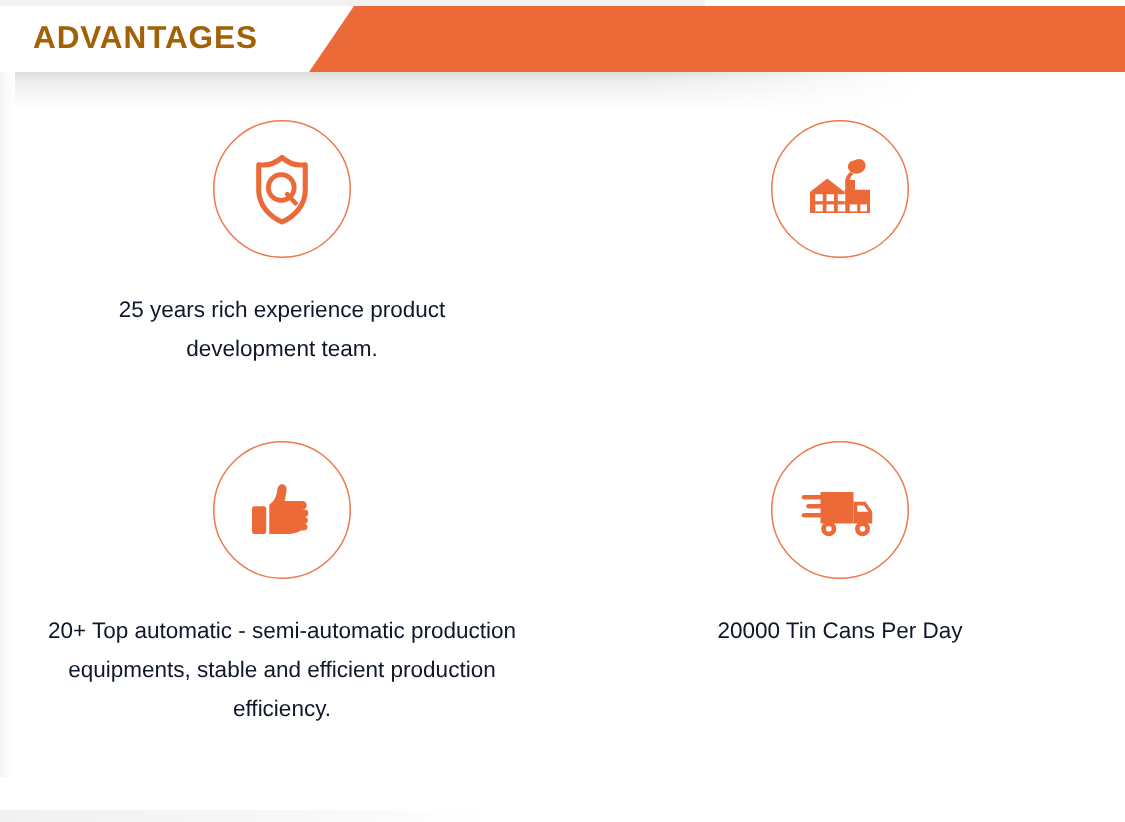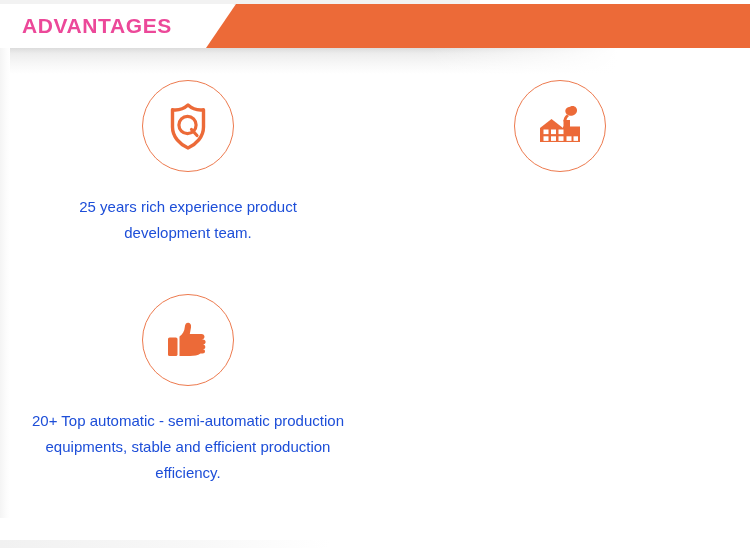--- a/index.html
+++ b/index.html
@@ -57,21 +57,21 @@
     background: #f2f2f2;
   }
   .header-title {
     position: absolute;
     left: 22px;
     top: 4px;
     height: 44px;
     line-height: 44px;
     font-size: 21px;
     font-weight: bold;
-    color: #ec4899;
+    color: #a16207;
     letter-spacing: 0.6px;
     white-space: nowrap;
   }
 
   
   .header-shade {
     position: absolute;
     left: 0;
     top: 48px;
     width: 620px;
@@ -138,21 +138,21 @@
     box-sizing: border-box;
     background: #ffffff;
   }
 
   .caption {
     margin-top: 22px;
     width: 300px;
     text-align: center;
     font-size: 15px;
     line-height: 26px;
-    color: #1d4ed8;
+    color: #0f172a;
   }
   .caption-wide { width: 320px; }
 
   svg { display: block; }
 </style>
 </head>
 <body>
 
 <div class="page">
 
@@ -215,17 +215,36 @@
           <span>
             <svg width="50" height="50" viewBox="0 0 50 50">
               <rect x="5" y="22.5" width="9.5" height="18.5" rx="1.6" fill="#ec6a38"></rect>
               <path d="M16.5 41 L16.5 21.5 C19.5 19.5 21.5 16 21.8 12 C22 9 23.5 7.5 25.5 7.8 C27.4 8.1 28.4 9.8 28 12.5 L26.8 19 L38.5 19 C40.3 19 41.5 20.2 41.5 21.8 C41.5 23.4 40.3 24.6 38.5 24.6 L40 24.6 C41.6 24.6 42.6 25.7 42.6 27.1 C42.6 28.5 41.6 29.6 40 29.6 C41.4 29.6 42.3 30.6 42.3 31.9 C42.3 33.2 41.4 34.2 40 34.2 C41.2 34.2 42 35.1 42 36.3 C42 37.6 41.1 38.6 39.6 38.6 L37.5 38.6 C35 40.4 31 41 27 41 Z" fill="#ec6a38"></path>
             </svg>
           </span>
         </div>
         <div class="caption caption-wide">20+ Top automatic - semi-automatic production equipments, stable and efficient production efficiency.</div>
       </div>
 
+      <div class="cell cell-right">
+        <div class="icon-circle">
+          <span>
+            <svg width="54" height="48" viewBox="0 0 54 48">
+              <rect x="14" y="12" width="22" height="21" fill="#ec6a38"></rect>
+              <path d="M36 18.5 L44 18.5 L48.5 25 L48.5 33 L36 33 Z" fill="#ec6a38"></path>
+              <path d="M38.5 21 L43 21 L46 25.2 L38.5 25.2 Z" fill="#ffffff"></path>
+              <line x1="3" y1="15.5" x2="15" y2="15.5" stroke="#ec6a38" stroke-width="3" stroke-linecap="round"></line>
+              <line x1="6" y1="21.5" x2="15" y2="21.5" stroke="#ec6a38" stroke-width="3" stroke-linecap="round"></line>
+              <line x1="3" y1="27.5" x2="15" y2="27.5" stroke="#ec6a38" stroke-width="3" stroke-linecap="round"></line>
+              <circle cx="19.5" cy="36.5" r="5" fill="#ec6a38"></circle>
+              <circle cx="19.5" cy="36.5" r="1.9" fill="#ffffff"></circle>
+              <circle cx="42" cy="36.5" r="5" fill="#ec6a38"></circle>
+              <circle cx="42" cy="36.5" r="1.9" fill="#ffffff"></circle>
+            </svg>
+          </span>
+        </div>
+        <div class="caption">20000 Tin Cans Per Day</div>
+      </div>
 
     </div>
 
   </div>
 </div>
 
 </body></html>

